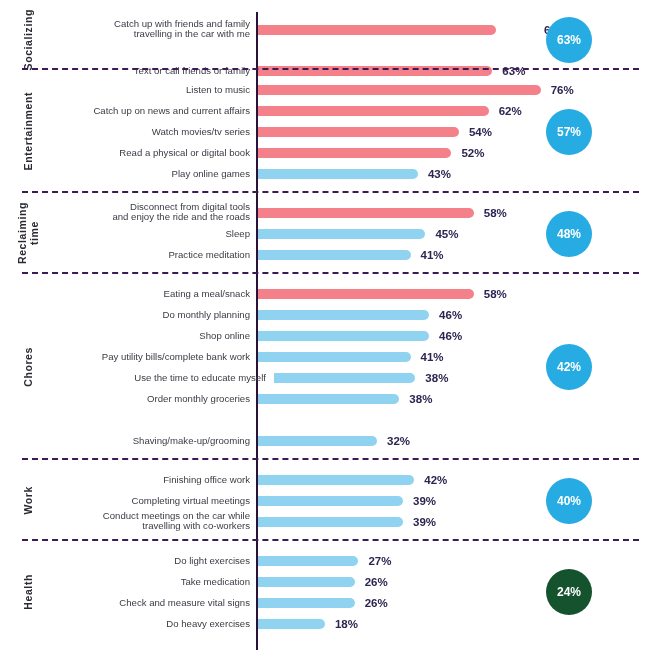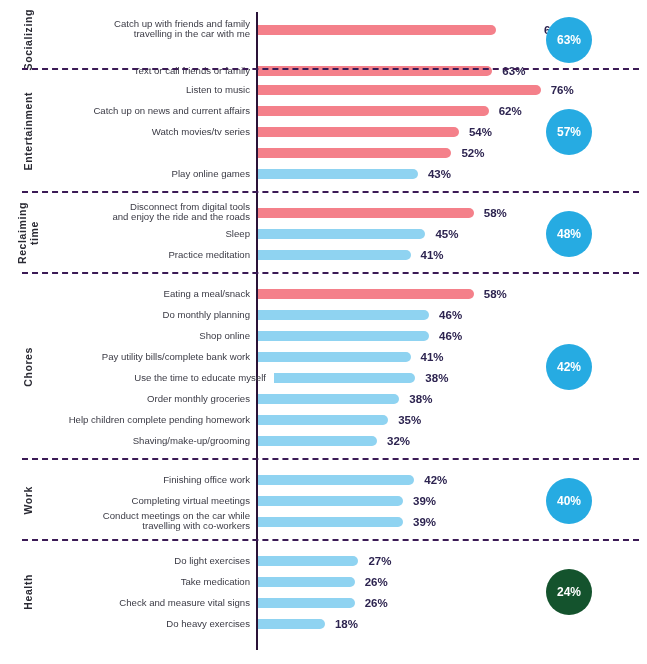--- a/index.html
+++ b/index.html
@@ -152,20 +152,21 @@
           <div class="row-label">Catch up on news and current affairs</div>
           <div class="bar red" style="width: 230.64px; background: rgb(244, 128, 138);"></div>
           <div class="bar-value" style="left: 498.64px; color: rgb(45, 36, 80);">62%</div>
         </div>
         <div class="row" style="top: 49px;">
           <div class="row-label">Watch movies/tv series</div>
           <div class="bar red" style="width: 200.88px; background: rgb(244, 128, 138);"></div>
           <div class="bar-value" style="left: 468.88px; color: rgb(45, 36, 80);">54%</div>
         </div>
         <div class="row" style="top: 70px;">
+          <div class="row-label">Read a physical or digital book</div>
           <div class="bar red" style="width: 193.44px; background: rgb(244, 128, 138);"></div>
           <div class="bar-value" style="left: 461.44px; color: rgb(45, 36, 80);">52%</div>
         </div>
         <div class="row" style="top: 91px;">
           <div class="row-label">Play online games</div>
           <div class="bar blue" style="width: 159.96px; background: rgb(143, 211, 241);"></div>
           <div class="bar-value" style="left: 427.96px; color: rgb(45, 36, 80);">43%</div>
         </div>
         <div class="summary-circle" style="background: rgb(38, 171, 226); top: 36.5px;">57%</div>
       </div>
@@ -221,25 +222,20 @@
         <div class="row" style="top: 91px; margin-left: 16px;">
           <div class="row-label">Use the time to educate myself</div>
           <div class="bar blue" style="width: 141.36px; background: rgb(143, 211, 241);"></div>
           <div class="bar-value" style="left: 409.36px; color: rgb(45, 36, 80);">38%</div>
         </div>
         <div class="row" style="top: 112px;">
           <div class="row-label">Order monthly groceries</div>
           <div class="bar blue" style="width: 141.36px; background: rgb(143, 211, 241);"></div>
           <div class="bar-value" style="left: 409.36px; color: rgb(45, 36, 80);">38%</div>
         </div>
-        <div class="row" style="top: 133px;">
-          <div class="row-label">Help children complete pending homework</div>
-          <div class="bar blue" style="width: 130.2px; background: rgb(143, 211, 241);"></div>
-          <div class="bar-value" style="left: 398.2px; color: rgb(45, 36, 80);">35%</div>
-        </div>
         <div class="row" style="top: 154px;">
           <div class="row-label">Shaving/make-up/grooming</div>
           <div class="bar blue" style="width: 119.04px; background: rgb(143, 211, 241);"></div>
           <div class="bar-value" style="left: 387.04px; color: rgb(45, 36, 80);">32%</div>
         </div>
         <div class="summary-circle" style="background: rgb(38, 171, 226); top: 68px;">42%</div>
       </div>
       <div class="group-divider" style="top: 458px; border-top-color: rgb(59, 26, 85);"></div>
       <div class="group" style="position: absolute; left: 0px; top: 462px; height: 77px;">
         <div class="cat-label" style="top: 0px; height: 77px;">

